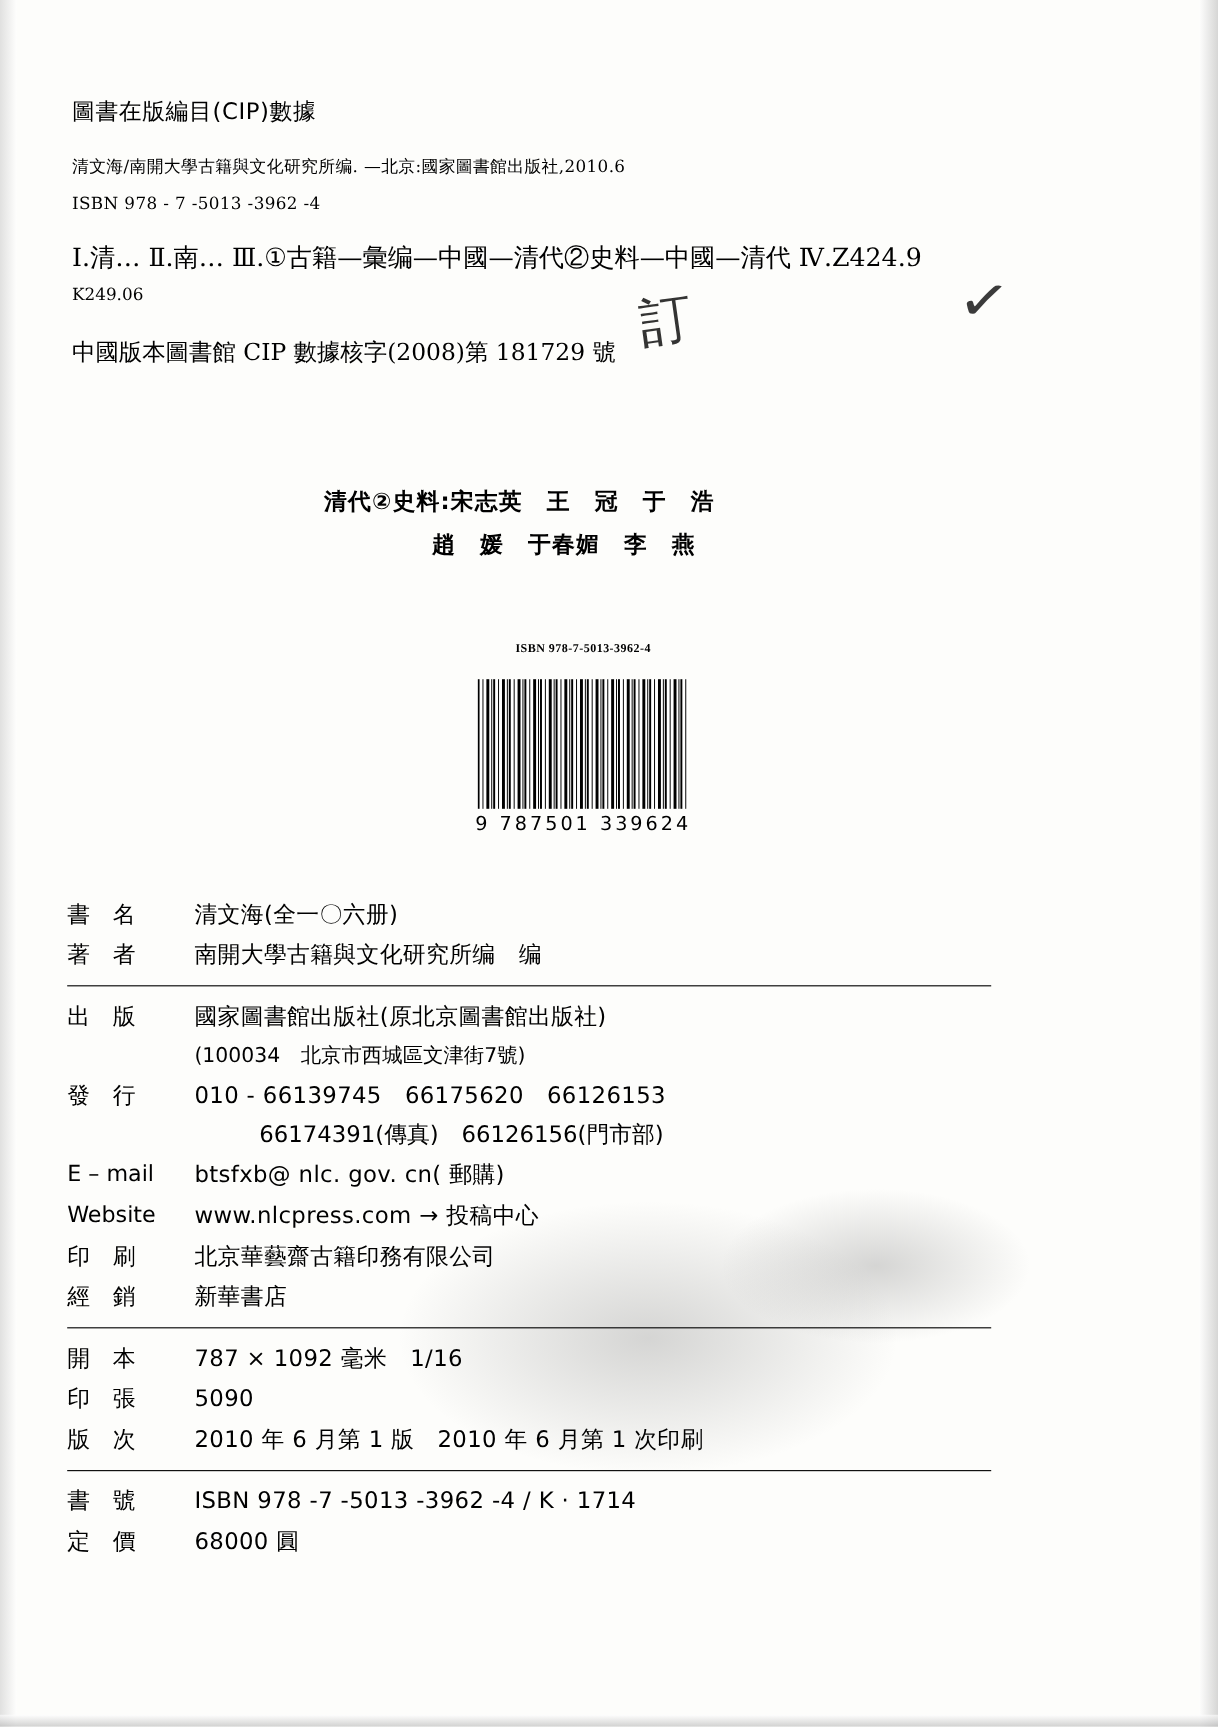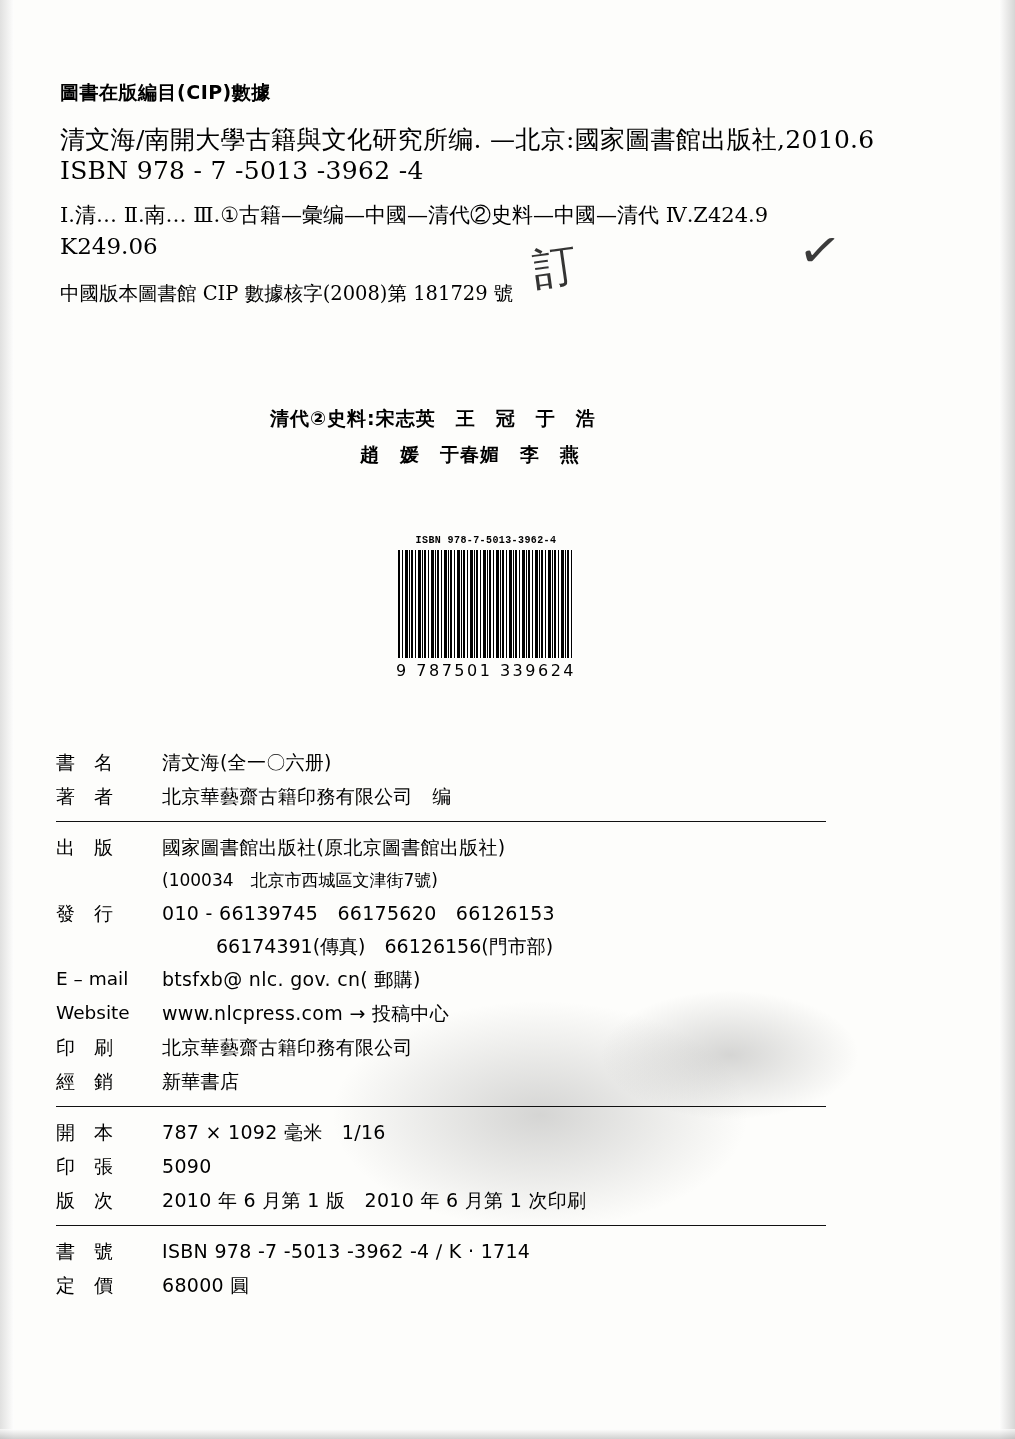--- a/index.html
+++ b/index.html
@@ -46,40 +46,40 @@
 
   
   .cip {
     position: absolute;
     left: 60px;
     top: 80px;
     width: 830px;
   }
   .cip-title {
     font-family: "DejaVu Sans", sans-serif;
-    font-weight: bold;
+    font-weight: normal;
     font-size: 19px;
     letter-spacing: 0.5px;
     margin-bottom: 18px;
   }
   .cip-line {
     font-family: "DejaVu Serif", "Liberation Serif", serif;
-    font-size: 25px;
+    font-size: 14px;
     line-height: 31px;
     letter-spacing: 0.3px;
   }
   .cip-gap { height: 14px; }
   .cip-class {
     font-family: "DejaVu Serif", serif;
     font-size: 21px;
     line-height: 31px;
   }
   .cip-num {
     font-family: "DejaVu Serif", serif;
-    font-size: 23px;
+    font-size: 14px;
     line-height: 31px;
   }
   .cip-cipnum {
     font-family: "DejaVu Serif", serif;
     font-size: 19.5px;
     line-height: 31px;
     margin-top: 16px;
   }
 
   
@@ -120,25 +120,25 @@
 
   
   .barcode-wrap {
     position: absolute;
     left: 396px;
     top: 535px;
     width: 180px;
     text-align: center;
   }
   .barcode-top {
-    font-family: Liberation Mono, monospace;
+    font-family: Liberation Serif, serif;
     font-size: 10px;
     font-weight: bold;
     letter-spacing: 0.4px;
-    margin-bottom: 4px;
+    margin-bottom: 20px;
   }
   .barcode-bars {
     height: 108px;
     width: 176px;
     margin: 0 auto;
     background-repeat: repeat-x;
     background-size: 13px 100%;
     background-image:
       linear-gradient(90deg,
         #000 0px, #000 2px, #fff 2px, #fff 4px,
@@ -230,21 +230,21 @@
 
   <div class="colophon">
 
     <div class="col-row">
       <div class="col-label">書　名</div>
       <div class="col-value">清文海(全一〇六册)</div>
     </div>
 
     <div class="col-row">
       <div class="col-label">著　者</div>
-      <div class="col-value">北京華藝齋古籍印務有限公司　编</div>
+      <div class="col-value">南開大學古籍與文化研究所编　编</div>
     </div>
 
     <div class="rule"></div>
 
     <div class="col-row">
       <div class="col-label">出　版</div>
       <div class="col-value">國家圖書館出版社(原北京圖書館出版社)</div>
     </div>
 
     <div class="col-sub small-paren">(100034　北京市西城區文津街7號)</div>

